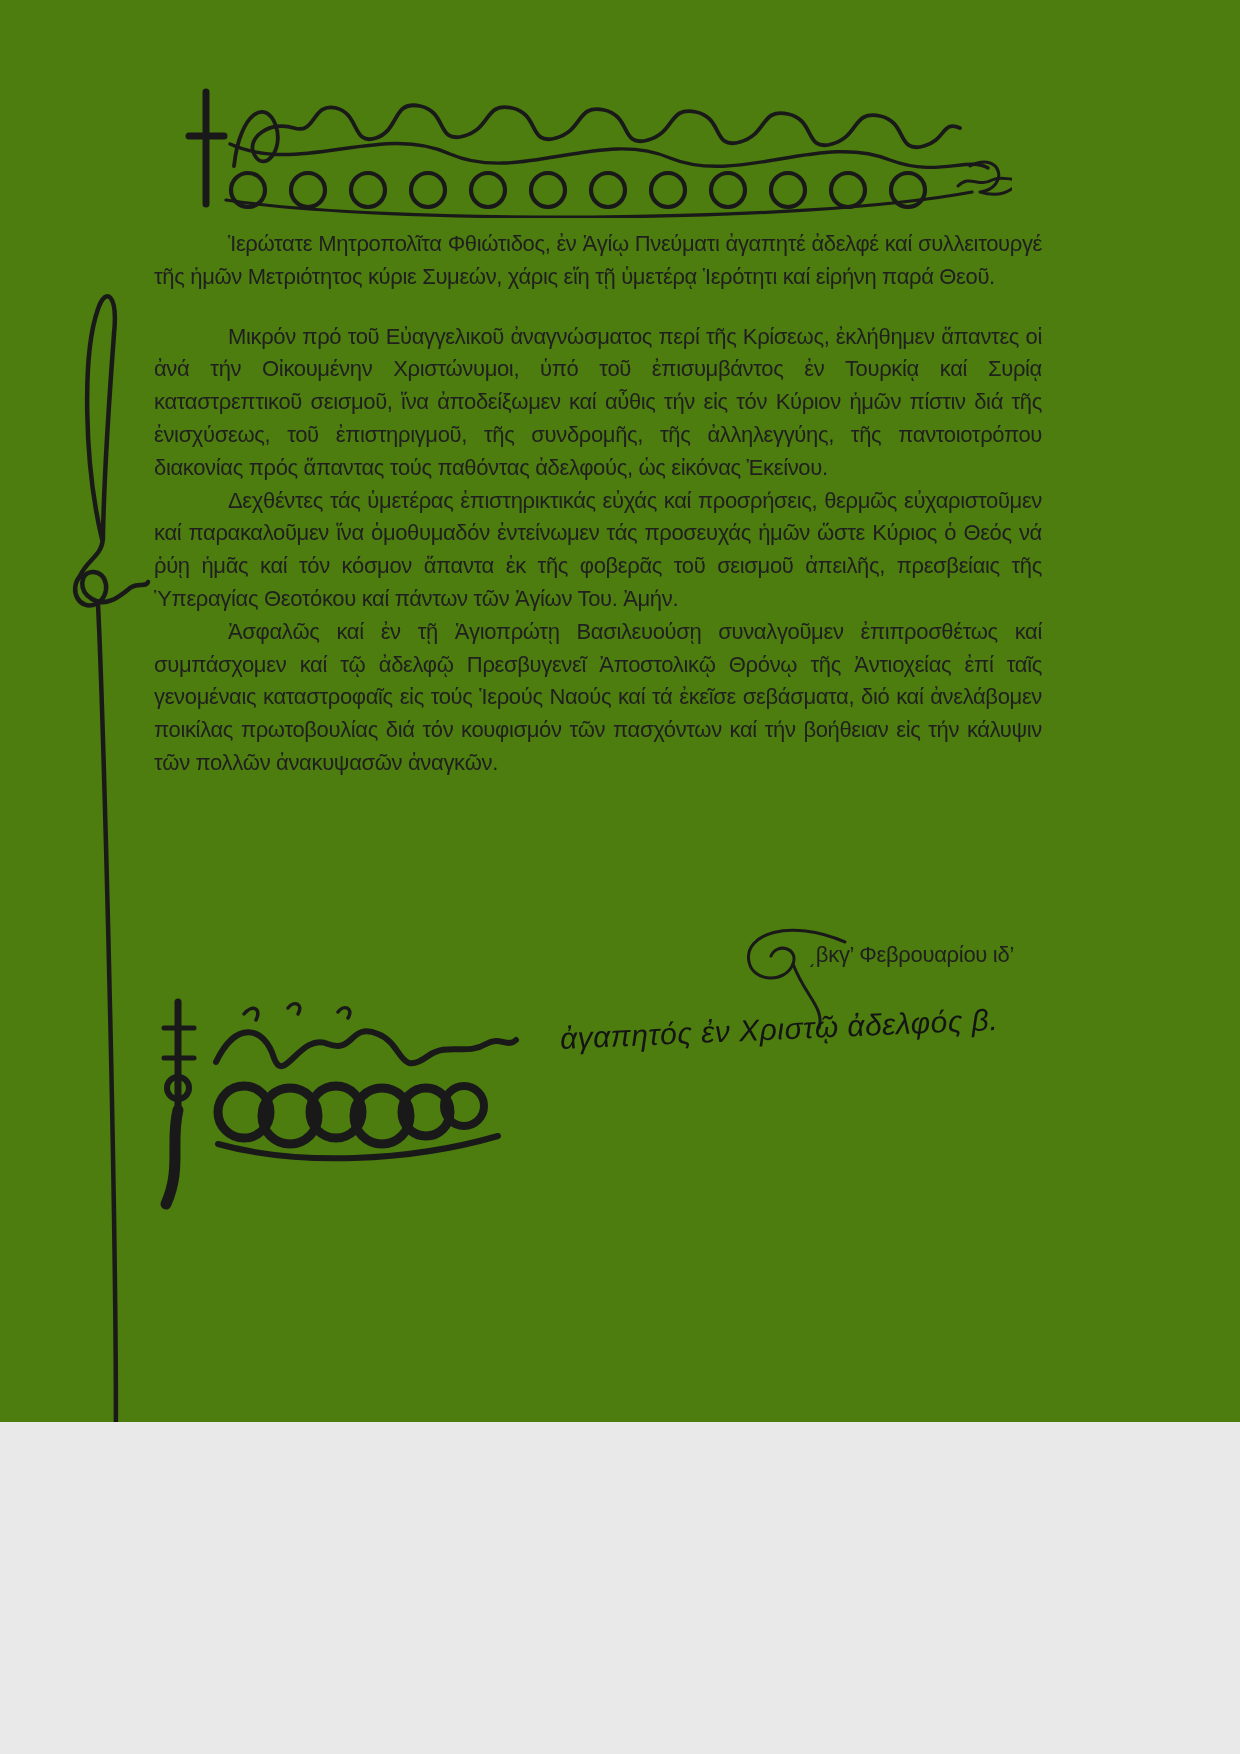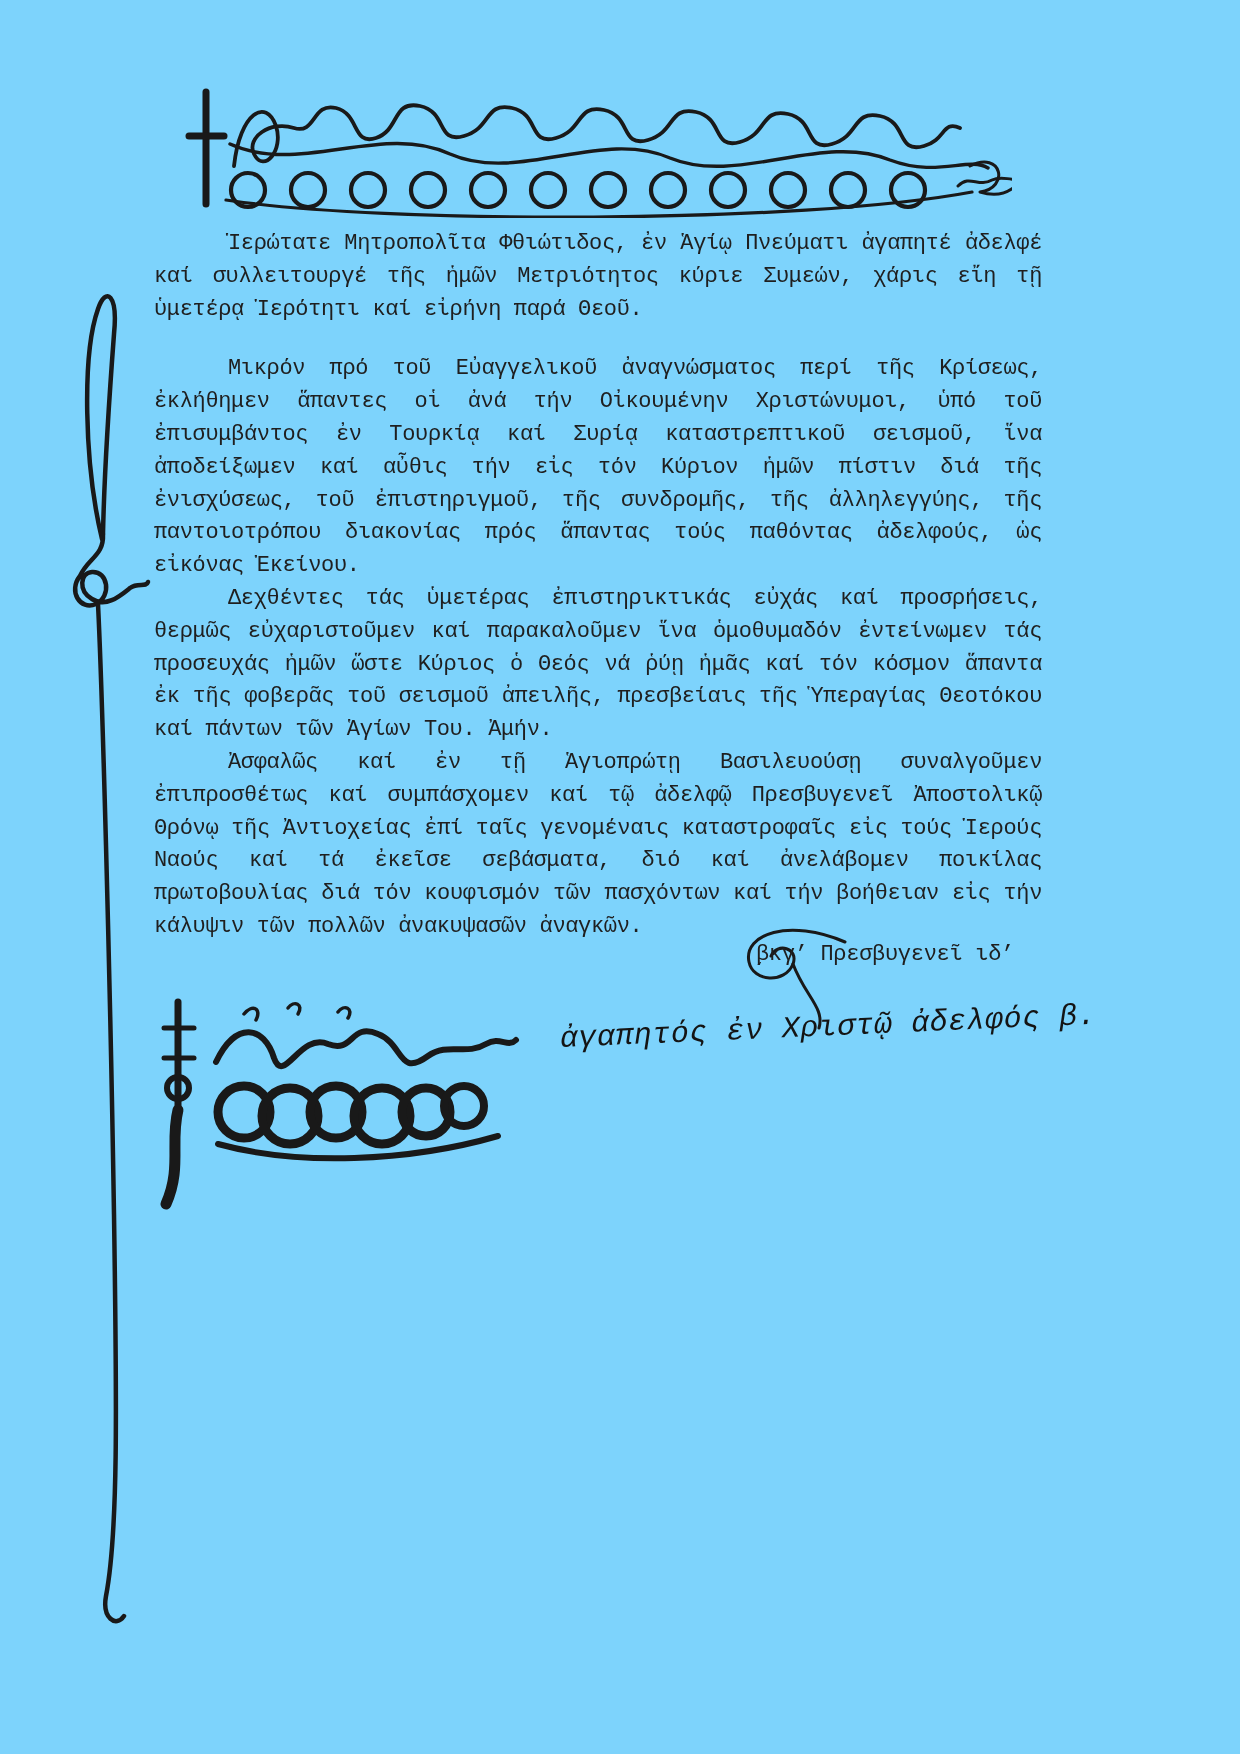--- a/index.html
+++ b/index.html
@@ -3,25 +3,25 @@
 <meta charset="utf-8">
 <style>
   html, body {
     margin: 0;
     padding: 0;
     background: #e9e9e9;
   }
   .page {
     position: relative;
     width: 1240px;
-    height: 1754px;
+    height: 1422px;
     margin: 0 auto;
-    background: #7dd3fc;
+    background: #4d7c0f;
     overflow: hidden;
-    font-family: Liberation Mono, monospace;
+    font-family: Liberation Sans, sans-serif;
   }
   .header-calligraphy {
     position: absolute;
     left: 182px;
     top: 78px;
     width: 830px;
     height: 140px;
   }
   .left-flourish {
     position: absolute;
@@ -128,21 +128,21 @@
     <p>Μικρόν πρό τοῦ Εὐαγγελικοῦ ἀναγνώσματος περί τῆς Κρίσεως, ἐκλήθημεν ἅπαντες οἱ ἀνά τήν Οἰκουμένην Χριστώνυμοι, ὑπό τοῦ ἐπισυμβάντος ἐν Τουρκίᾳ καί Συρίᾳ καταστρεπτικοῦ σεισμοῦ, ἵνα ἀποδείξωμεν καί αὖθις τήν εἰς τόν Κύριον ἡμῶν πίστιν διά τῆς ἐνισχύσεως, τοῦ ἐπιστηριγμοῦ, τῆς συνδρομῆς, τῆς ἀλληλεγγύης, τῆς παντοιοτρόπου διακονίας πρός ἅπαντας τούς παθόντας ἀδελφούς, ὡς εἰκόνας Ἐκείνου.</p>
     <p>Δεχθέντες τάς ὑμετέρας ἐπιστηρικτικάς εὐχάς καί προσρήσεις, θερμῶς εὐχαριστοῦμεν καί παρακαλοῦμεν ἵνα ὁμοθυμαδόν ἐντείνωμεν τάς προσευχάς ἡμῶν ὥστε Κύριος ὁ Θεός νά ῥύῃ ἡμᾶς καί τόν κόσμον ἅπαντα ἐκ τῆς φοβερᾶς τοῦ σεισμοῦ ἀπειλῆς, πρεσβείαις τῆς Ὑπεραγίας Θεοτόκου καί πάντων τῶν Ἁγίων Του. Ἀμήν.</p>
     <p>Ἀσφαλῶς καί ἐν τῇ Ἁγιοπρώτῃ Βασιλευούσῃ συναλγοῦμεν ἐπιπροσθέτως καί συμπάσχομεν καί τῷ ἀδελφῷ Πρεσβυγενεῖ Ἀποστολικῷ Θρόνῳ τῆς Ἀντιοχείας ἐπί ταῖς γενομέναις καταστροφαῖς εἰς τούς Ἱερούς Ναούς καί τά ἐκεῖσε σεβάσματα, διό καί ἀνελάβομεν ποικίλας πρωτοβουλίας διά τόν κουφισμόν τῶν πασχόντων καί τήν βοήθειαν εἰς τήν κάλυψιν τῶν πολλῶν ἀνακυψασῶν ἀναγκῶν.</p>
   </div>
 
   <svg class="date-flourish" viewBox="0 0 120 60" aria-hidden="true" style="overflow:visible">
     <path d="M112 18 C56 -6 10 10 16 38 C20 58 52 60 60 40 C66 24 44 18 38 32" stroke-width="3"></path>
     <path d="M60 40 C72 72 92 84 86 104" stroke-width="3"></path>
   </svg>
 
-  <div class="date-line">͵βκγ’ Πρεσβυγενεῖ ιδ’</div>
+  <div class="date-line">͵βκγ’ Φεβρουαρίου ιδ’</div>
 
   <svg class="signature-monogram" viewBox="0 0 432 222" aria-hidden="true">
     <path d="M30 10 V118" stroke-width="7"></path>
     <path d="M16 36 H46" stroke-width="5"></path>
     <path d="M16 66 H46" stroke-width="5"></path>
     <circle cx="30" cy="96" r="11" stroke-width="6"></circle>
     <path d="M30 118 C22 150 34 176 18 212" stroke-width="11"></path>
     <circle cx="96" cy="120" r="26" stroke-width="9"></circle>
     <circle cx="142" cy="124" r="28" stroke-width="9"></circle>
     <circle cx="188" cy="120" r="26" stroke-width="9"></circle>

